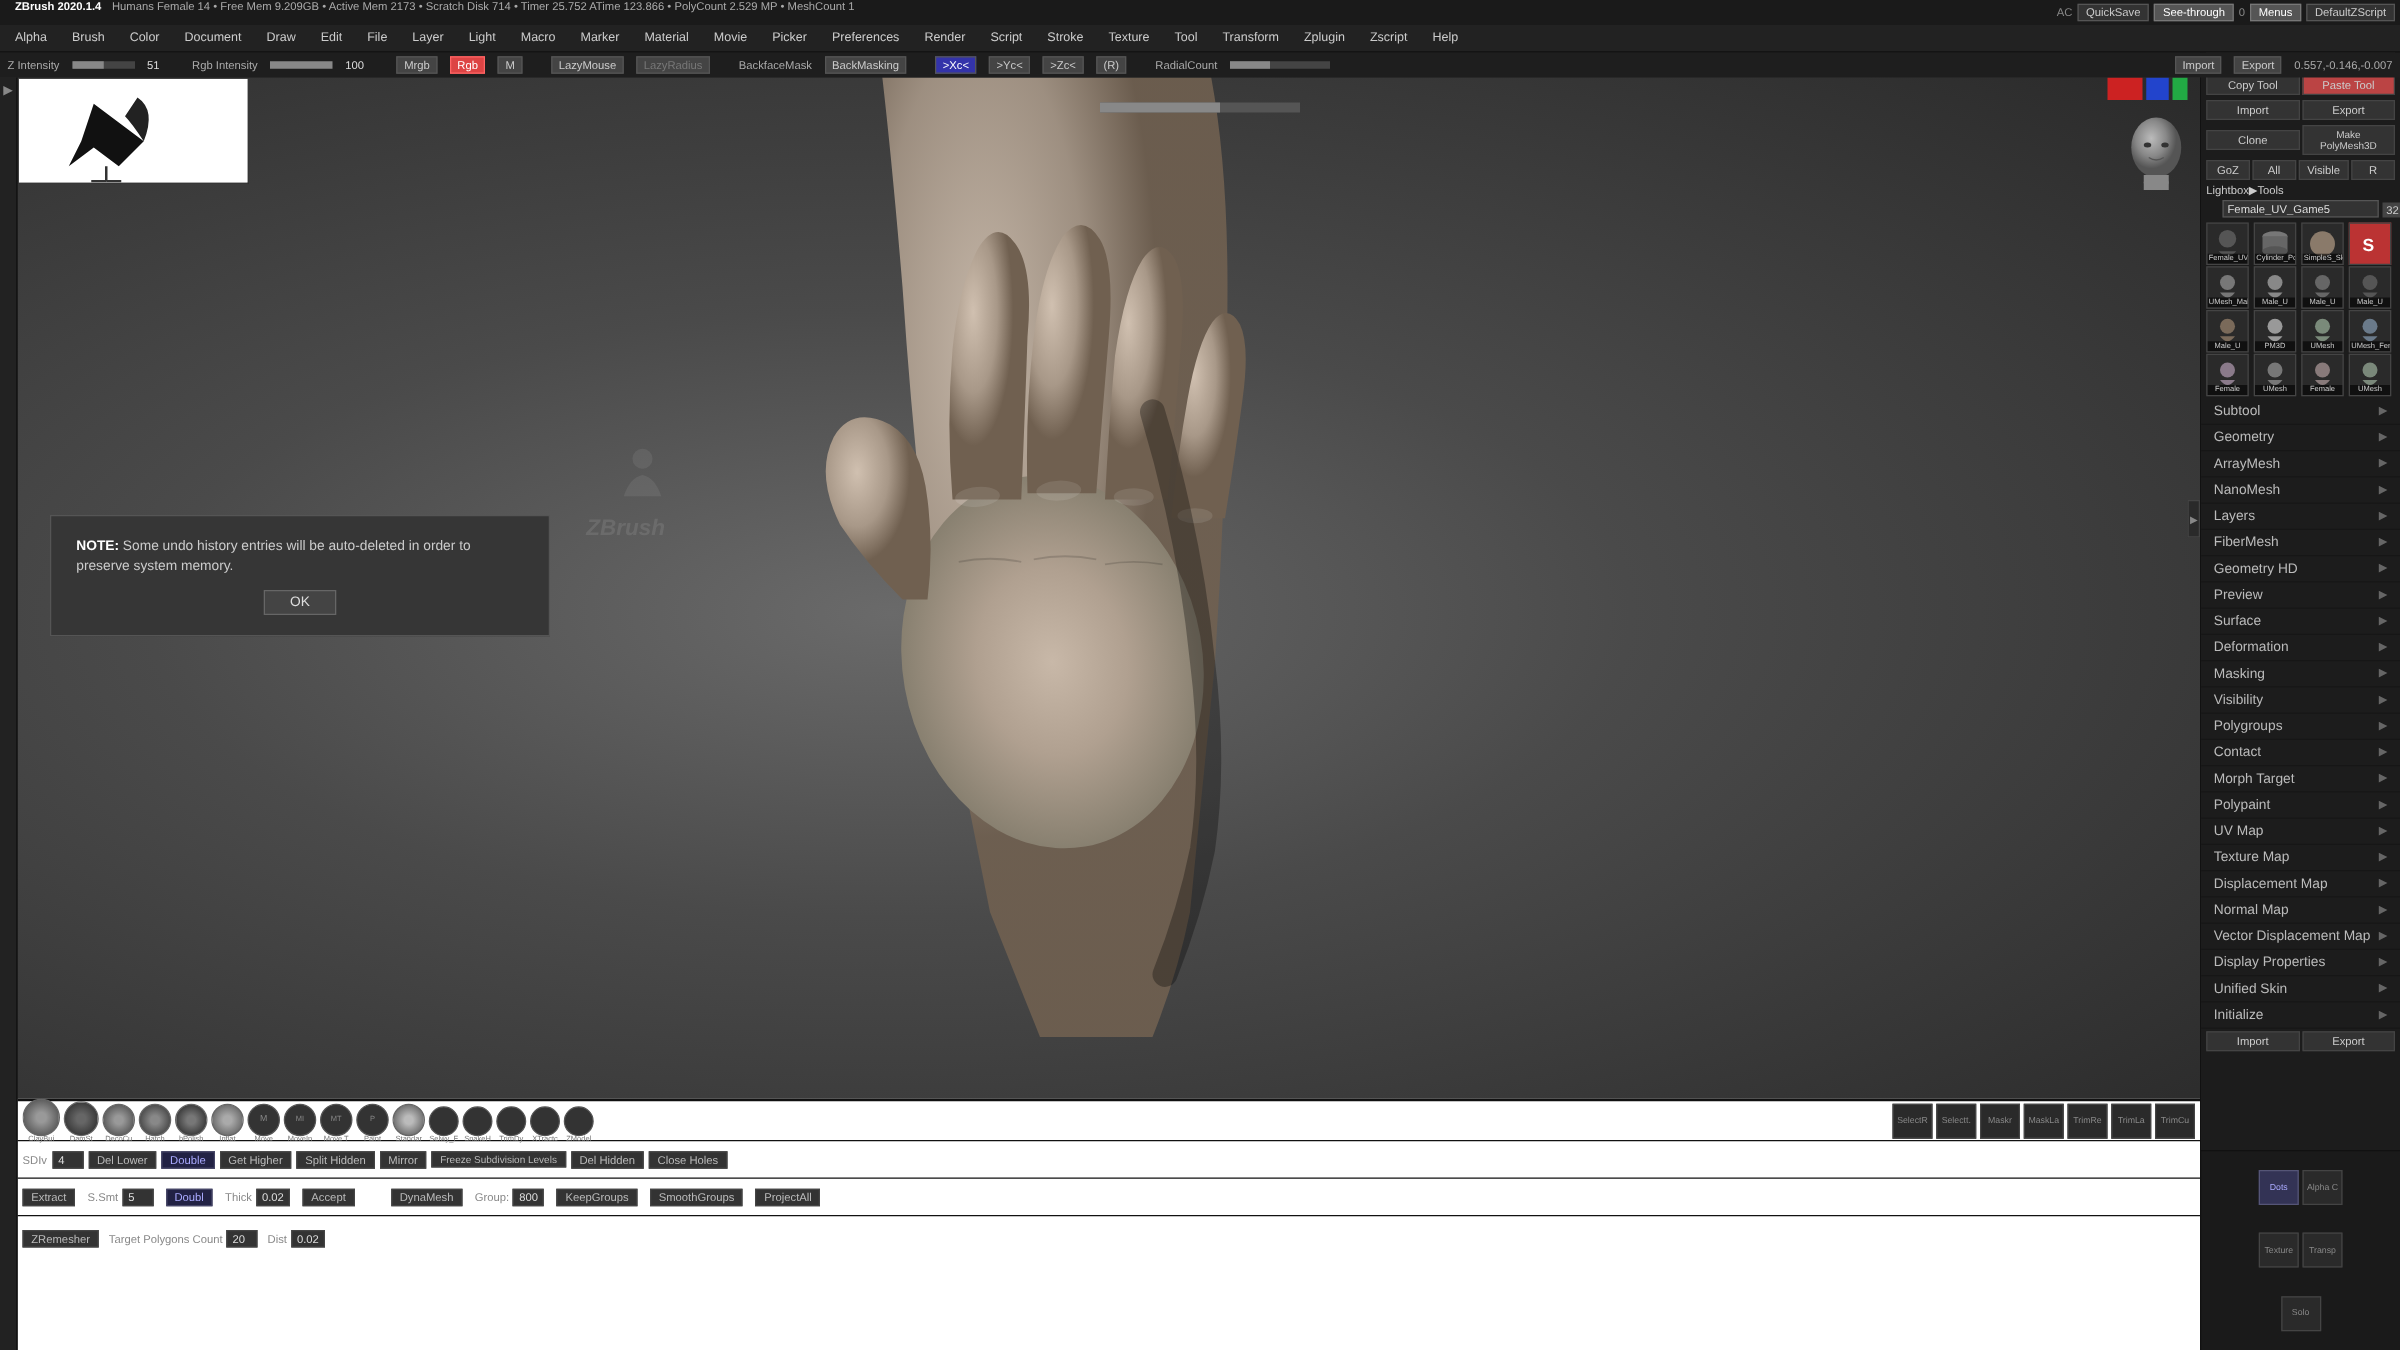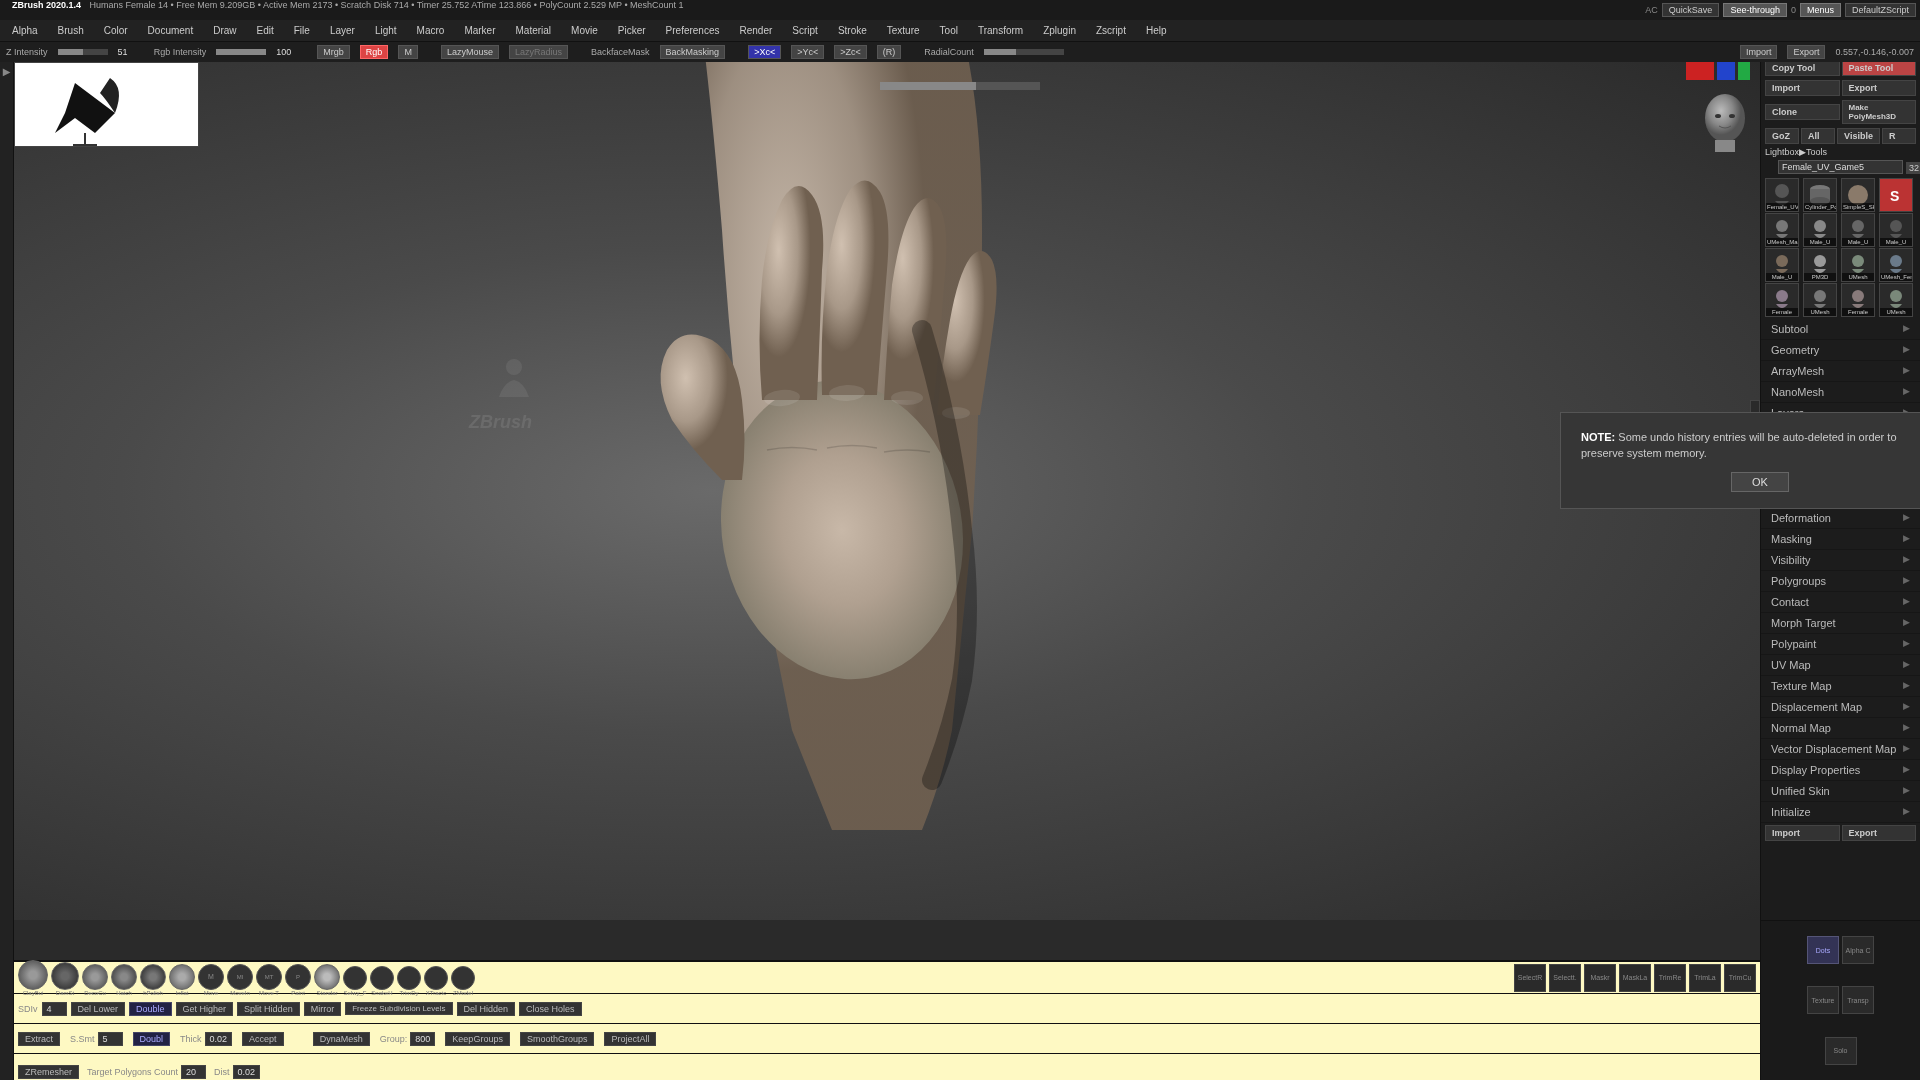--- a/index.html
+++ b/index.html
@@ -155,22 +155,21 @@
       align-items: center;
     }
     .panel-btn {
       padding: 2px 6px;
       background: #333;
       color: #ccc;
       font-size: 9px;
       cursor: pointer;
       border: 1px solid #444;
       flex: 1;
-      text-align: left;
-      font-weight: bold;
+      text-align: center;
     }
     .panel-btn.highlight { background: #b44; }
 
     .tool-grid {
       display: grid;
       grid-template-columns: 1fr 1fr 1fr 1fr;
       gap: 1px;
       padding: 2px 4px;
     }
     .tool-thumb {
@@ -327,21 +326,21 @@
     }
 
     
     #dialog-overlay {
       position: absolute;
       top: 0; left: 0; right: 0; bottom: 0;
       background: transparent;
       z-index: 200;
       display: flex;
       align-items: center;
-      justify-content: flex-end;
+      justify-content: flex-start;
     }
     #dialog-box {
       background: #363636;
       border: 1px solid #555;
       padding: 16px 20px;
       max-width: 400px;
       width: 400px;
       position: relative;
       top: -80px;
       left: 40px;
@@ -386,22 +385,22 @@
       background: #888;
       width: 60%;
     }
 
     
     #bottom-panel {
       position: absolute;
       left: 14px;
       right: 160px;
       bottom: 0;
-      height: 120px;
-      background: #fef9c3;
+      height: 201px;
+      background: #ffffff;
       border-top: 2px solid #111;
       z-index: 49;
     }
 
     .bp-row1 {
       height: 32px;
       display: flex;
       align-items: center;
       padding: 0 4px;
       gap: 4px;

